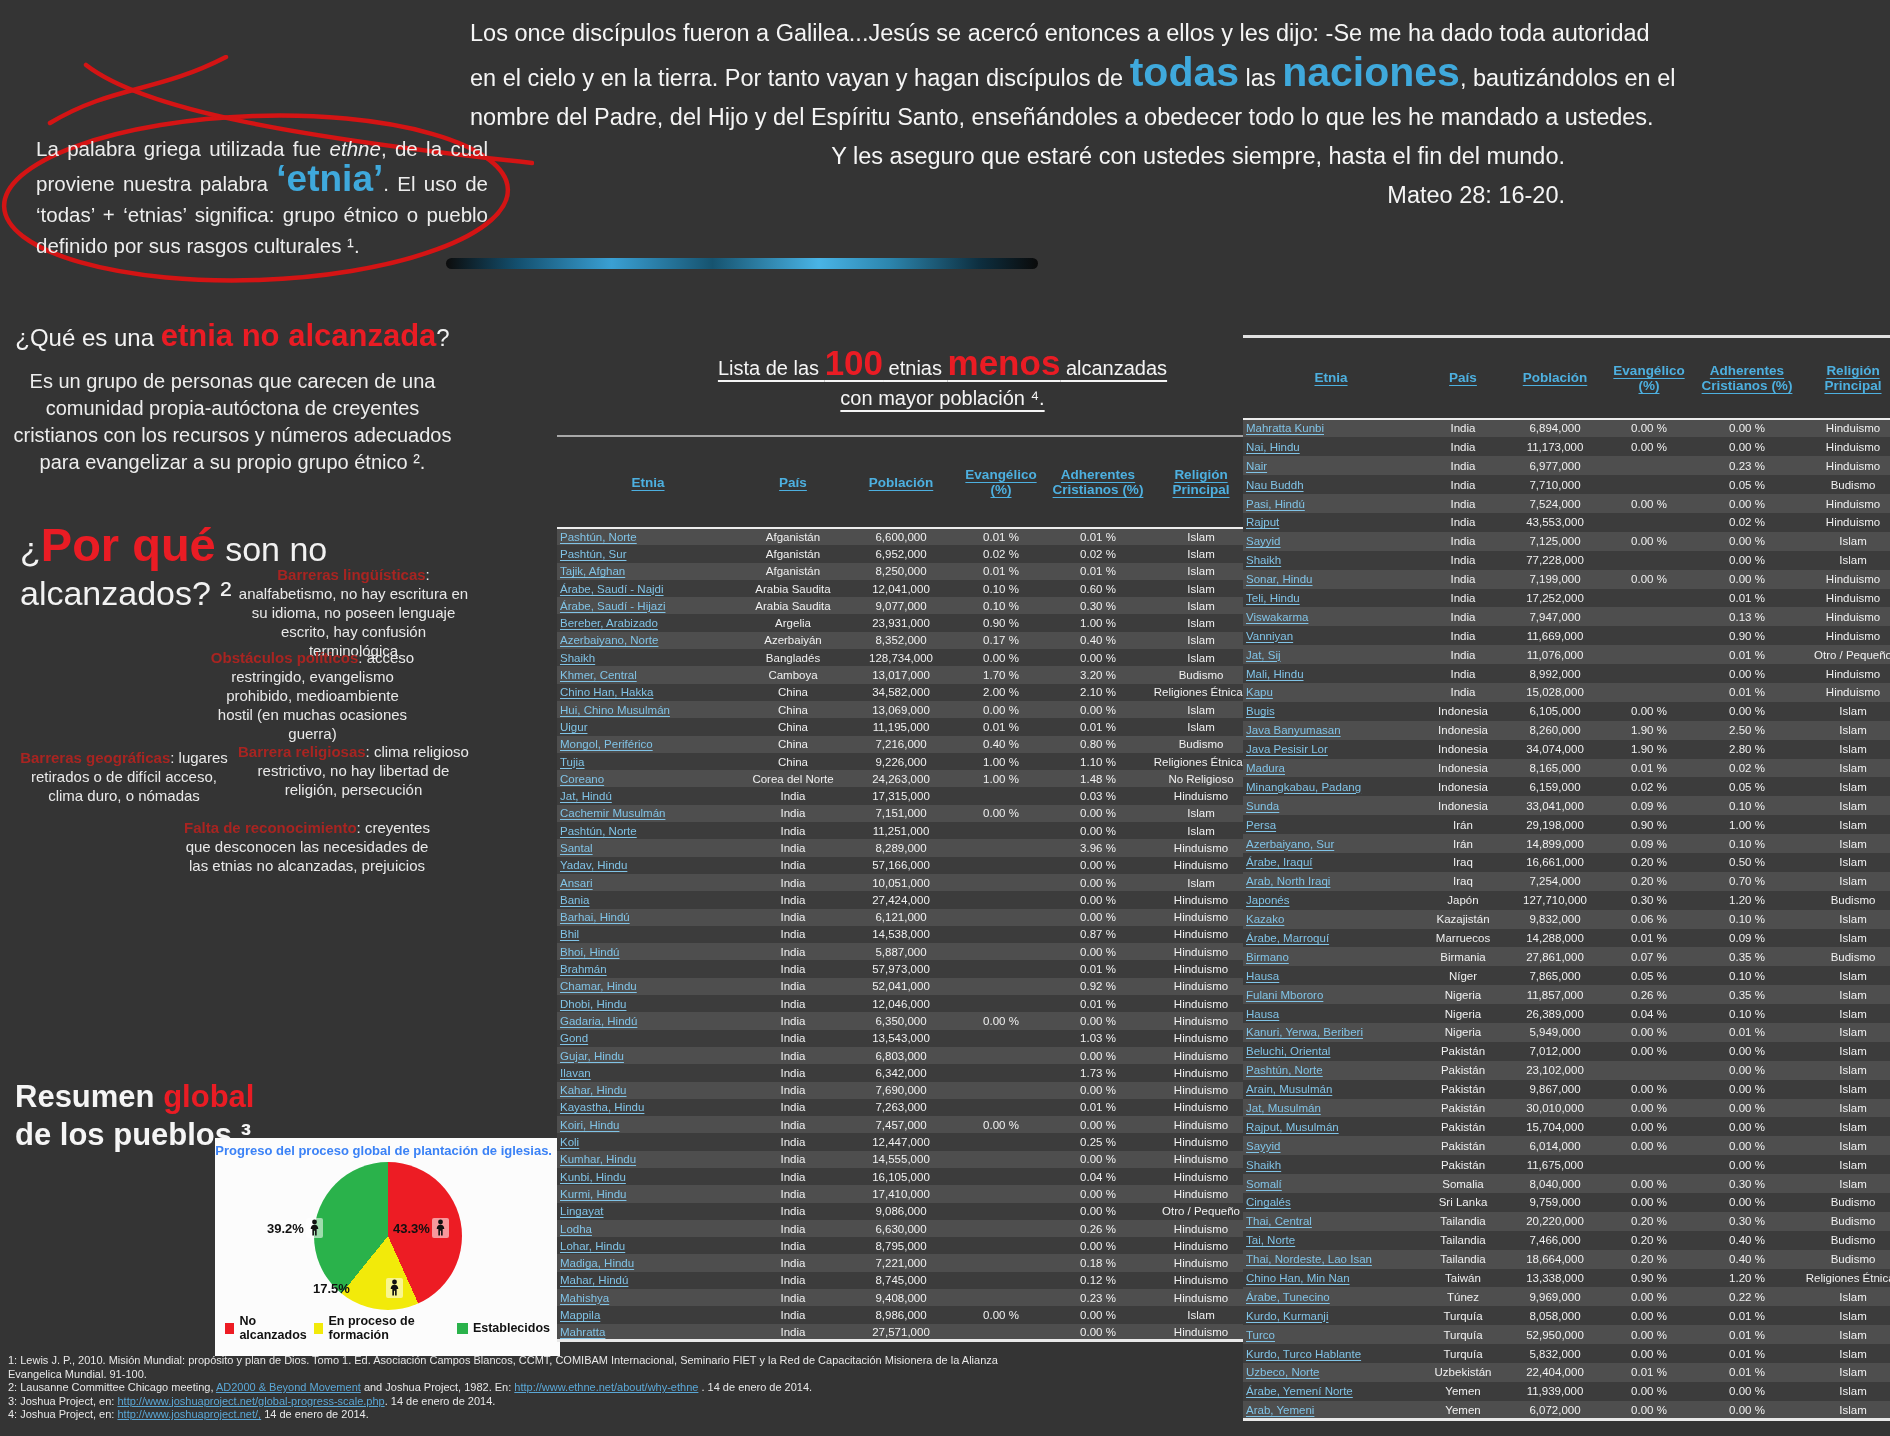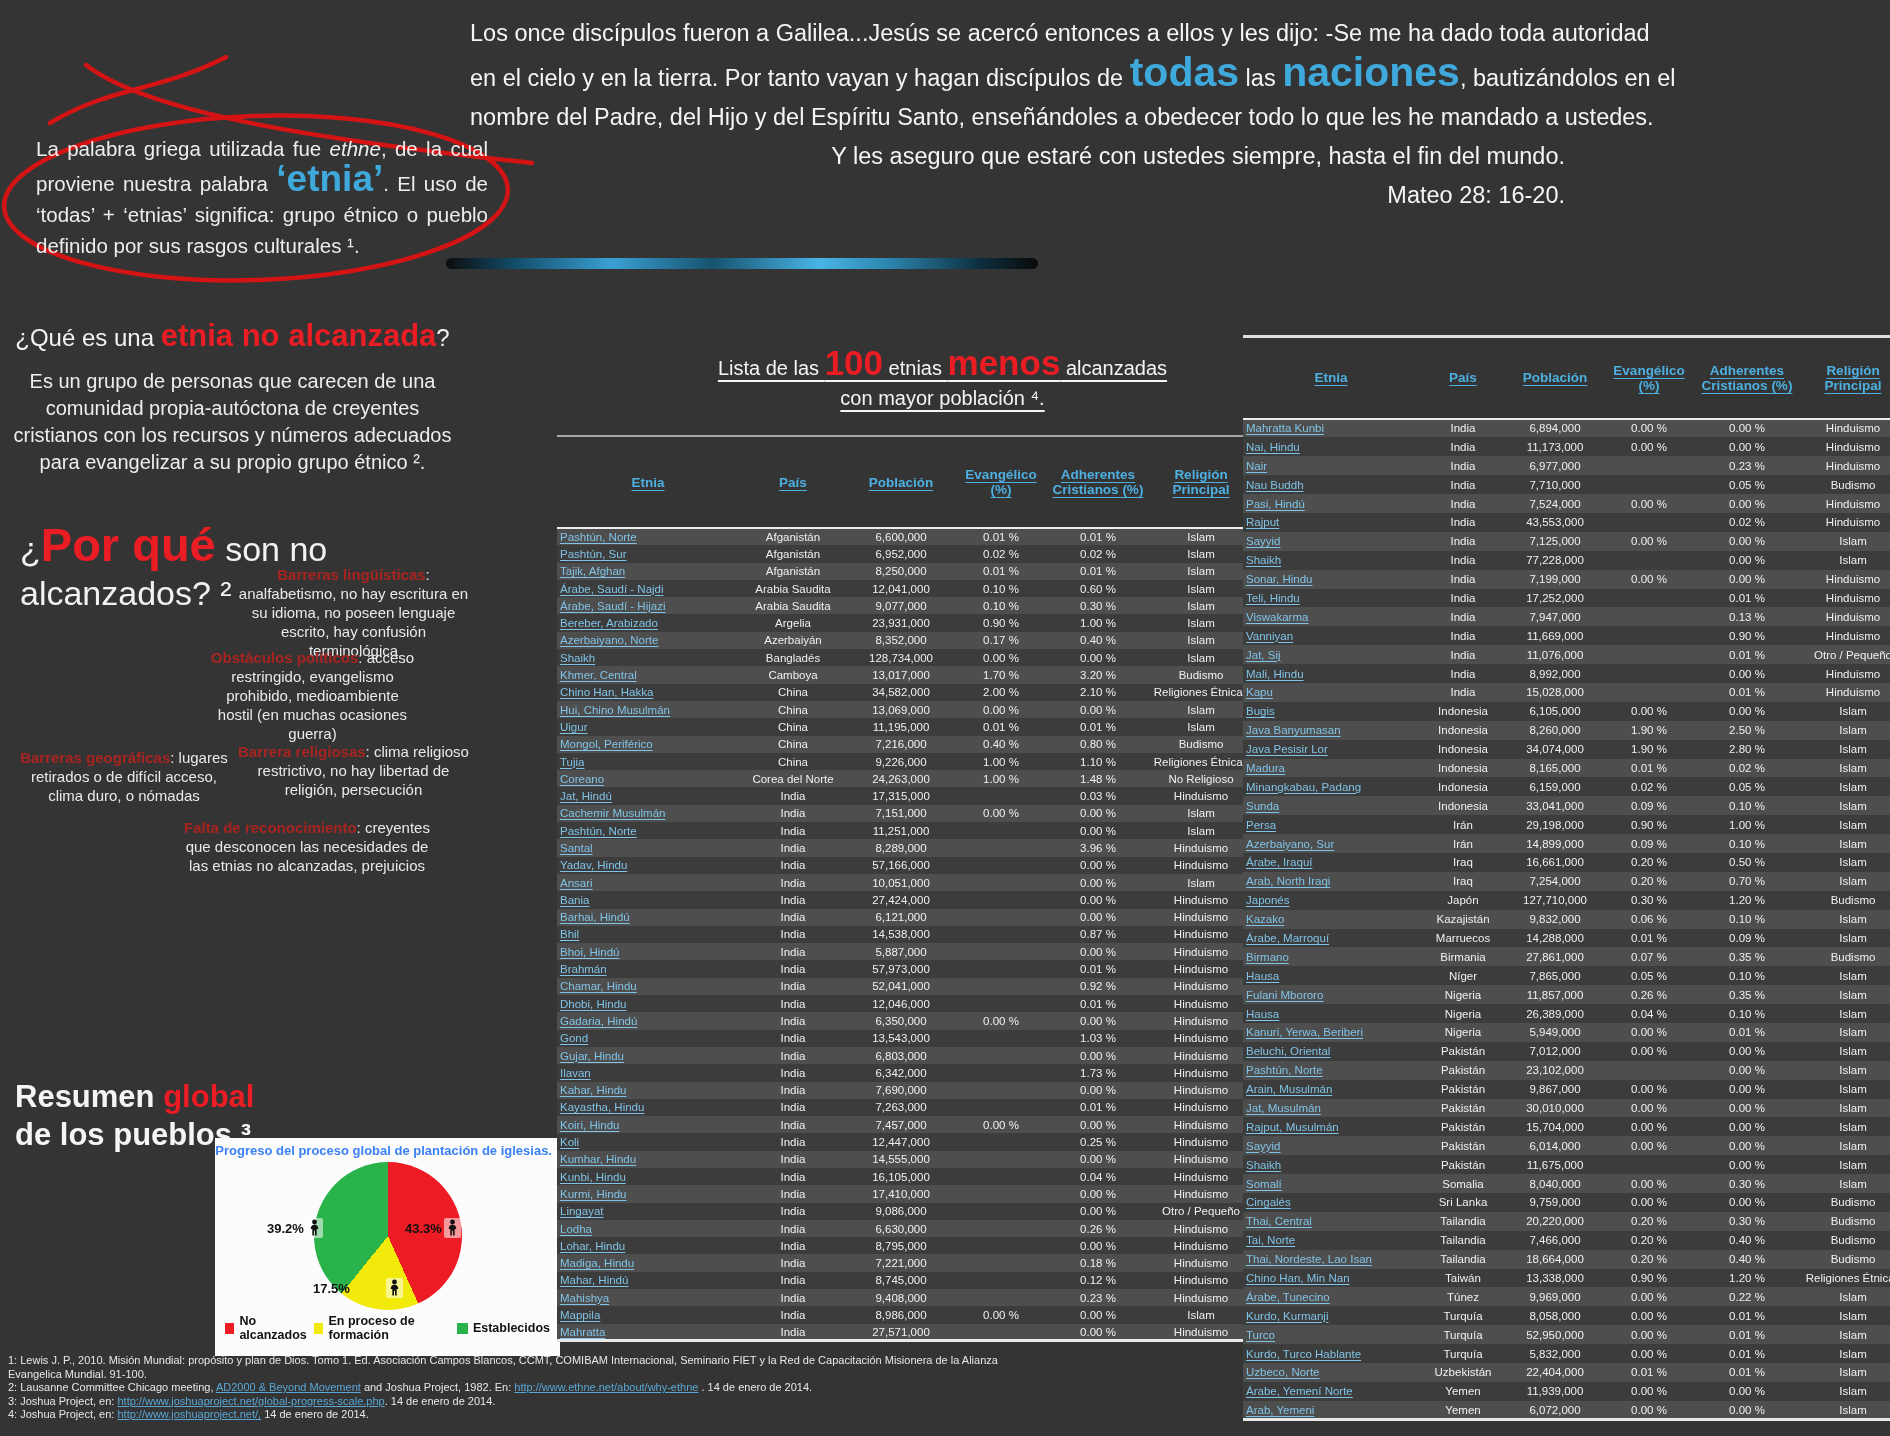--- a/index.html
+++ b/index.html
@@ -48,21 +48,21 @@
            line-height:38px;color:#f5f5f5;}
   .resumen .red{color:#ea1c24;}
 
   .piebox{position:absolute;left:215px;top:1138px;width:345px;height:218px;background:#fcfcfc;
           color:#111;}
   .pie-title{font-size:13px;font-weight:bold;text-align:right;padding:5px 8px 2px 0;color:#3b82f6;}
   .pie-wrap{position:relative;height:152px;}
   .pie{position:absolute;left:99px;top:2px;width:148px;height:148px;border-radius:50%;}
   .pie-label{position:absolute;display:flex;align-items:center;gap:2px;
              font-size:13px;font-weight:bold;color:#111;}
-  .pl-red{left:190px;top:58px;}
+  .pl-red{left:178px;top:58px;}
   .pl-green{left:52px;top:58px;}
   .pl-yellow{left:98px;top:118px;gap:36px;}
   .person-bg{background:rgba(255,255,255,.55);border-radius:2px;padding:1px 2px;display:inline-flex;}
   .legend{display:flex;justify-content:center;align-items:center;padding:2px 10px 0 10px;}
   .leg-item{display:flex;align-items:center;gap:5px;font-size:12.5px;font-weight:bold;color:#111;}
   .sq{width:11px;height:11px;display:inline-block;}
 
   
   .list-title{position:absolute;left:655px;top:348px;width:575px;text-align:center;
       font-size:20px;color:#f5f5f5;line-height:30px;

